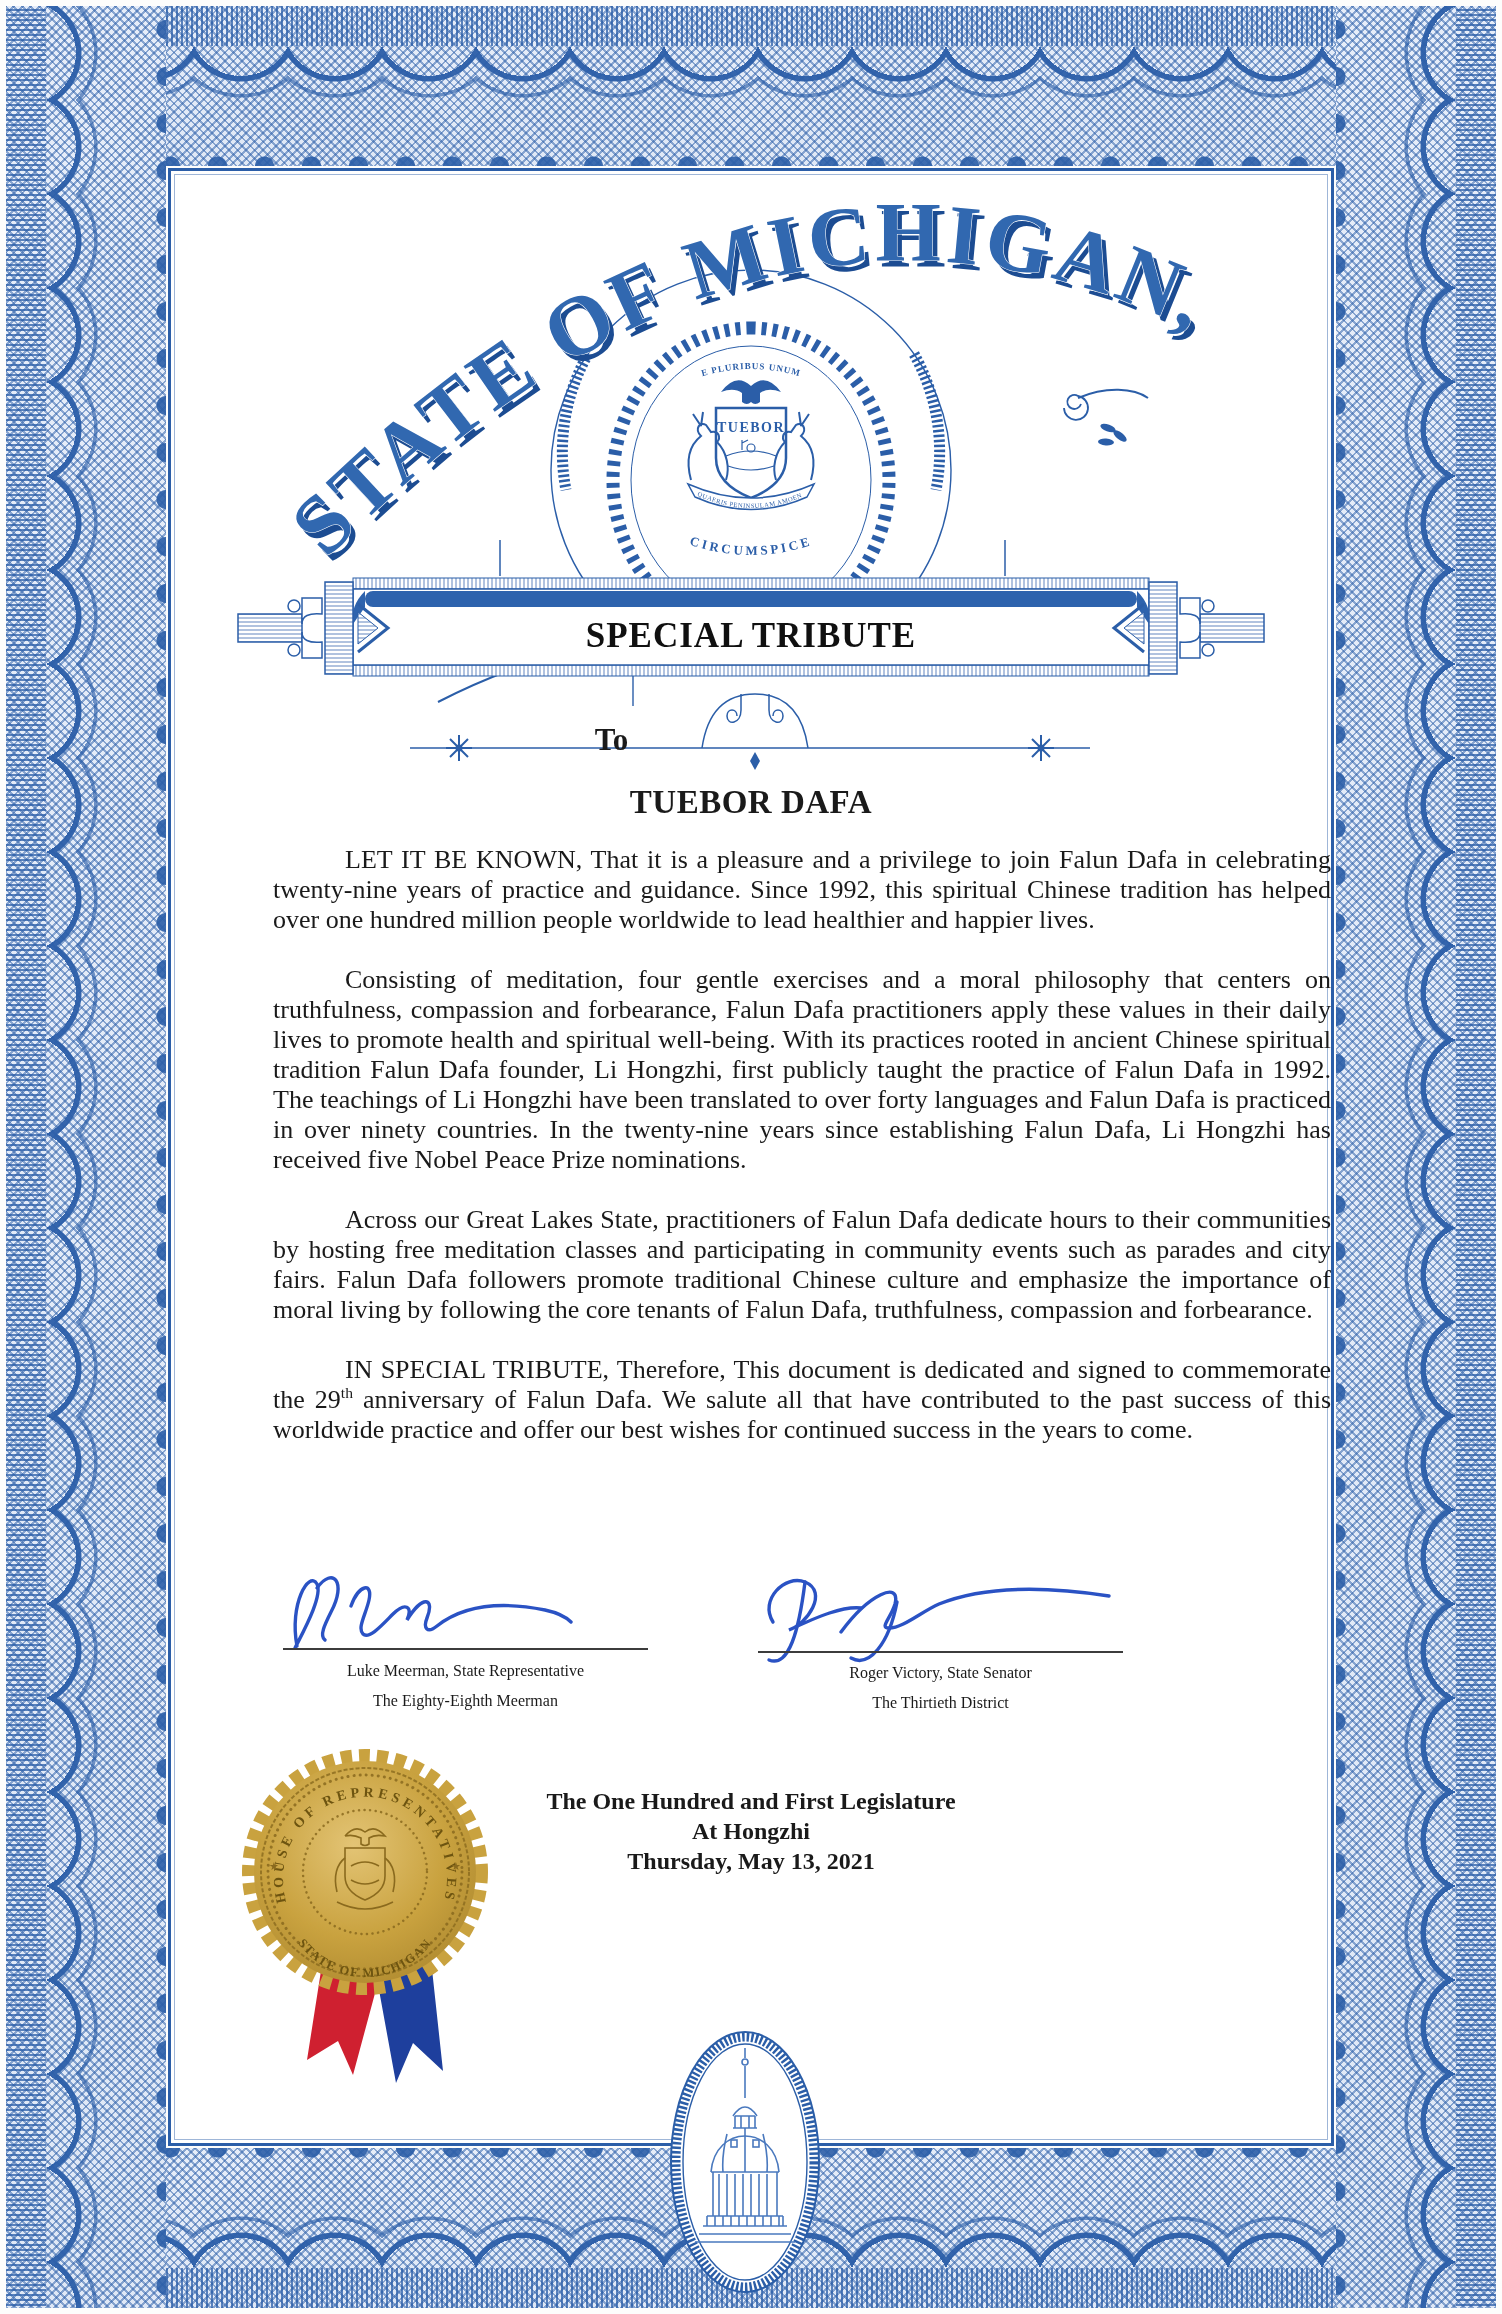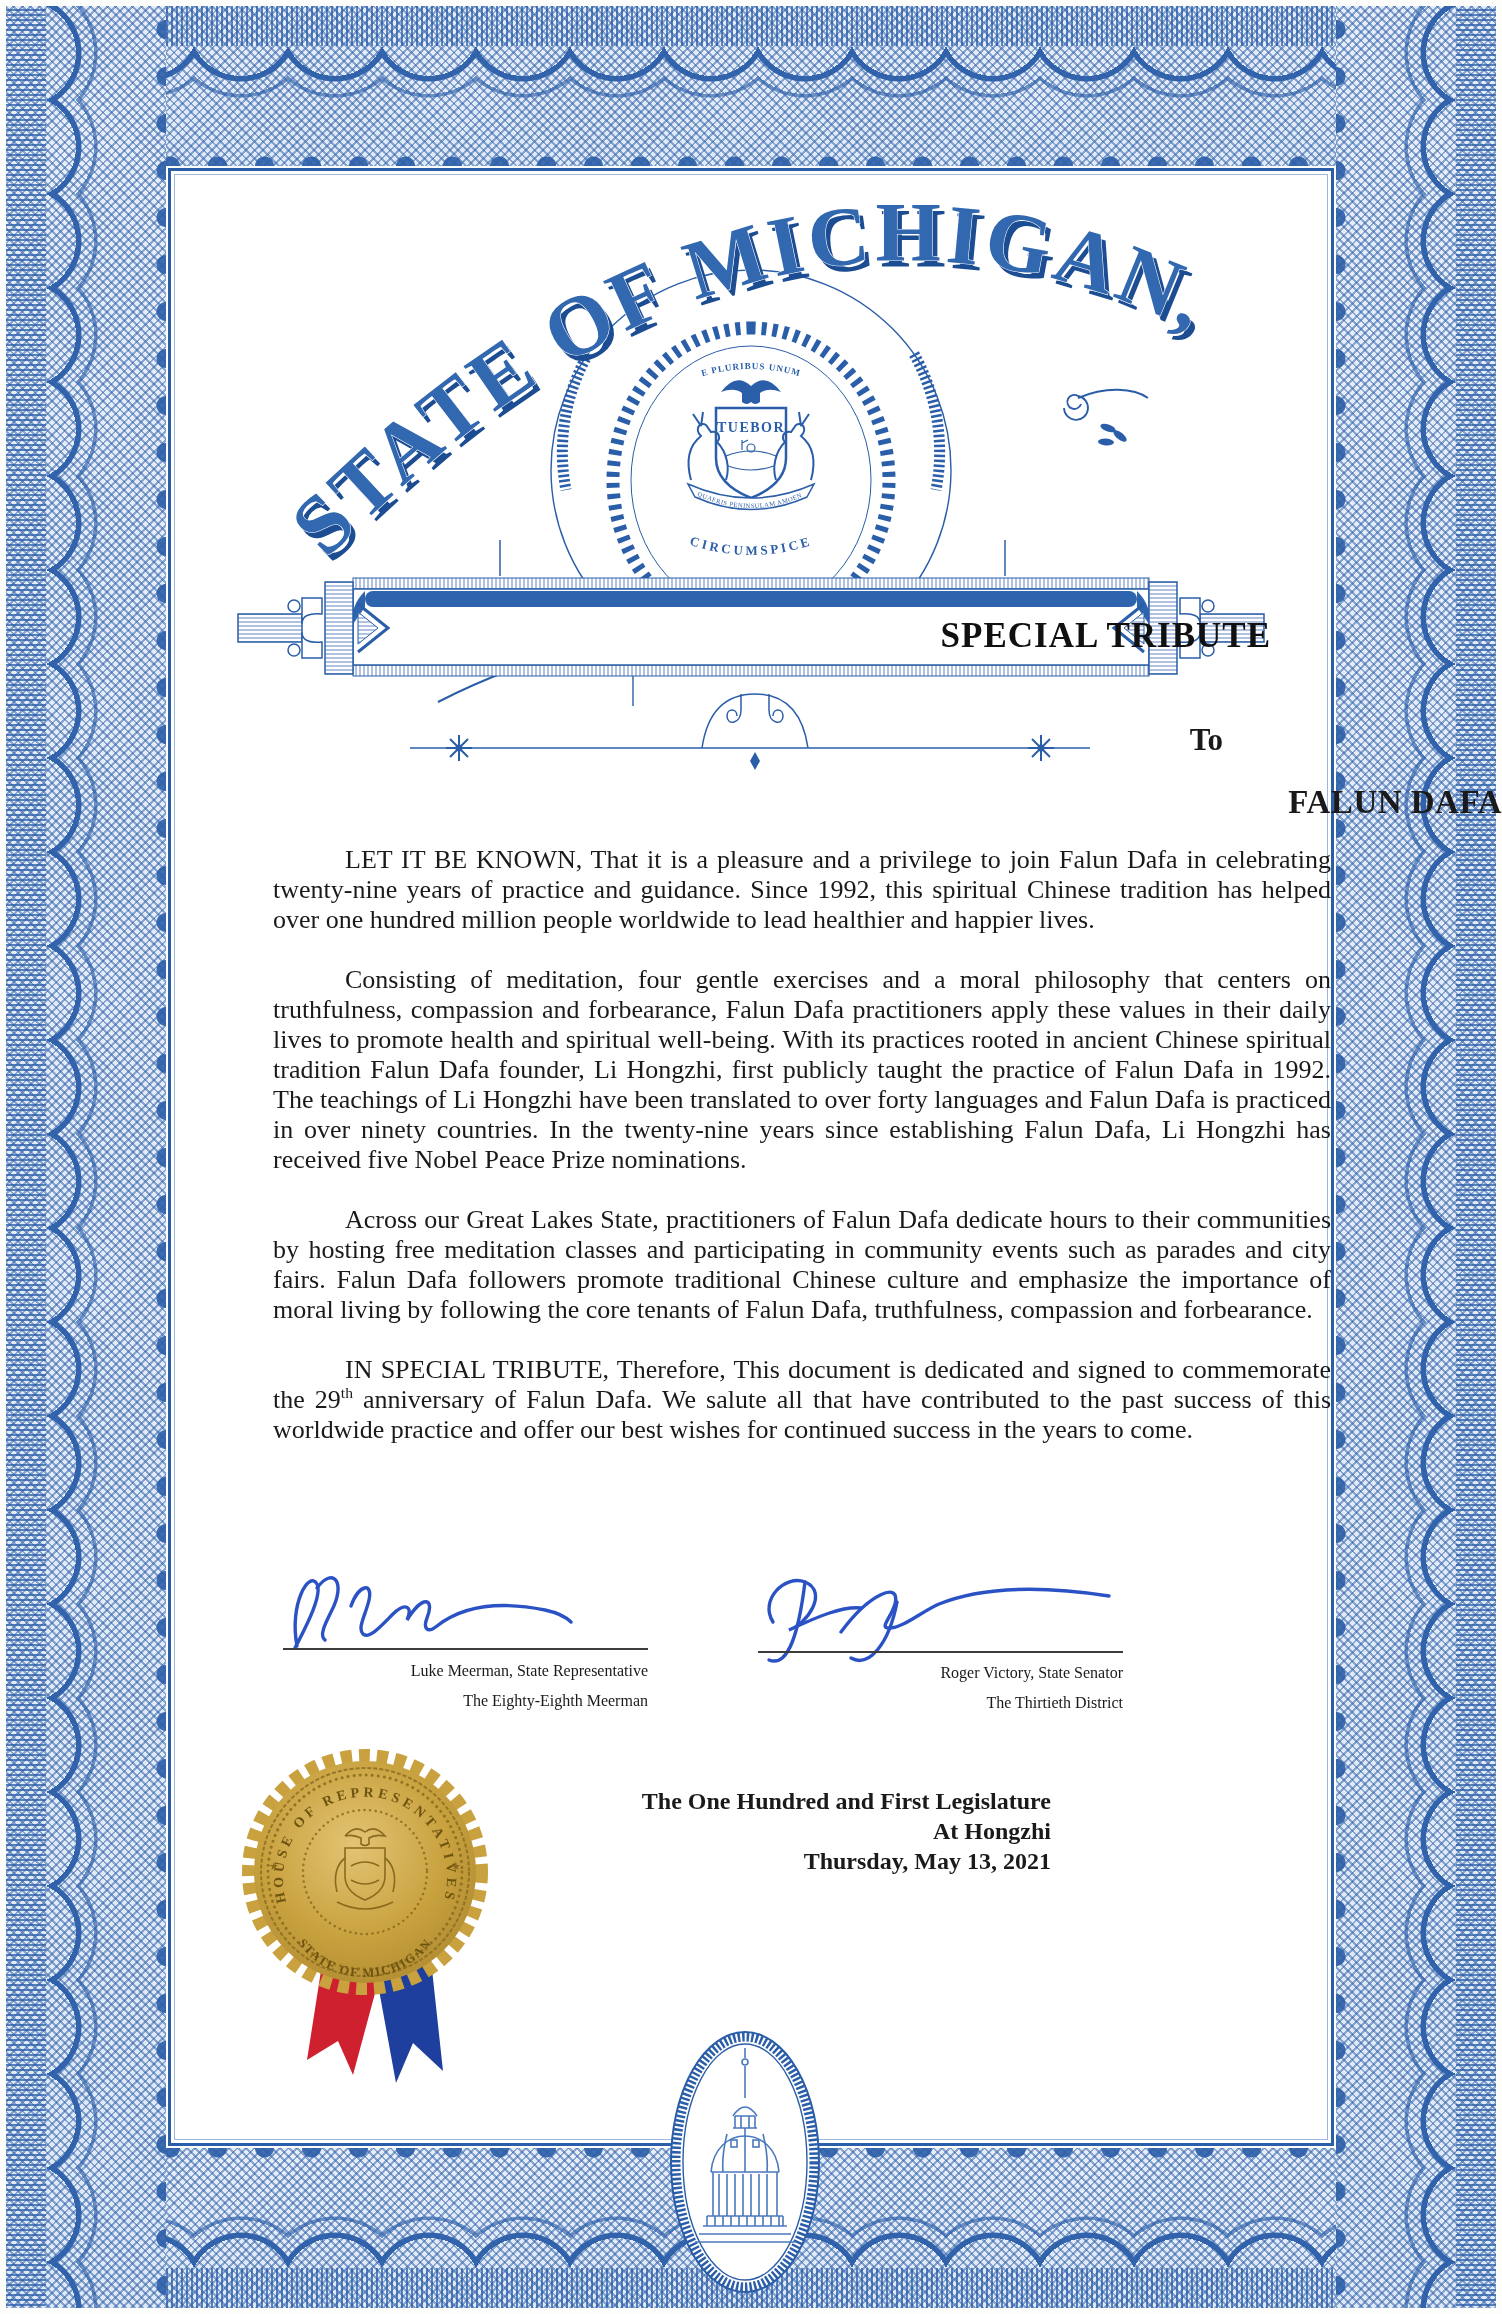--- a/index.html
+++ b/index.html
@@ -51,21 +51,21 @@
       linear-gradient(#e6edf9,#dfe8f6);
     background-size:40px 5px, 150px 94px, 22px 47px, auto, auto, auto;
     background-position:100% 0, -8px 0, 0 0, 0 0, 0 0, 0 0;
     background-repeat:repeat-y, repeat-y, repeat-y, repeat, repeat, repeat;}
 
   .frame{position:absolute;inset:168px;border:3px solid #2b5ea8;z-index:2;
          outline:1px solid rgba(43,94,168,.45);outline-offset:-7px;background:#ffffff;}
 
   .abs{position:absolute;}
   .z3{z-index:3;}
-  .center{text-align:right;}
+  .center{text-align:center;}
 
   
   .to-line{left:0;width:1223px;top:722px;font-size:31px;font-weight:bold;}
   .recipient-line{left:0;width:1502px;top:784px;font-size:33px;font-weight:bold;letter-spacing:.5px;}
   .body-text{left:237px;width:1058px;top:845px;font-size:26px;line-height:30px;text-align:justify;margin-left:36px;}
   .body-text p{margin:0 0 30px 0;text-indent:72px;}
   sup.ord{font-size:60%;vertical-align:super;line-height:0;}
 
   .sig-line{height:2px;background:#3c3c3c;}
   .sig-name{font-size:16px;line-height:30px;}
@@ -213,21 +213,21 @@
         <circle cx="0" cy="0" r="2.5" fill="#2b5ea8"></circle>
       </g>
       <g transform="translate(661,58)" stroke="#2b5ea8" stroke-width="2">
         <path d="M0 -13 V13 M-13 0 H13 M-9 -9 L9 9 M-9 9 L9 -9"></path>
         <circle cx="0" cy="0" r="2.5" fill="#2b5ea8"></circle>
       </g>
     </g>
   </svg>
 
   <div class="abs z3 to-line center">To</div>
-  <div class="abs z3 recipient-line center">FALUN DAFA</div>
+  <div class="abs z3 recipient-line center">TUEBOR DAFA</div>
 
   <div class="abs z3 body-text">
     <p>LET IT BE KNOWN, That it is a pleasure and a privilege to join Falun Dafa in celebrating twenty-nine years of practice and guidance.  Since 1992, this spiritual Chinese tradition has helped over one hundred million people worldwide to lead healthier and happier lives.</p>
     <p>Consisting of meditation, four gentle exercises and a moral philosophy that centers on truthfulness, compassion and forbearance, Falun Dafa practitioners apply these values in their daily lives to promote health and spiritual well-being.  With its practices rooted in ancient Chinese spiritual tradition Falun Dafa founder, Li Hongzhi, first publicly taught the practice of Falun Dafa in 1992.  The teachings of Li Hongzhi have been translated to over forty languages and Falun Dafa is practiced in over ninety countries.  In the twenty-nine years since establishing Falun Dafa, Li Hongzhi has received five Nobel Peace Prize nominations.</p>
     <p>Across our Great Lakes State, practitioners of Falun Dafa dedicate hours to their communities by hosting free meditation classes and participating in community events such as parades and city fairs.  Falun Dafa followers promote traditional Chinese culture and emphasize the importance of moral living by following the core tenants of Falun Dafa, truthfulness, compassion and forbearance.</p>
     <p><span>IN SPECIAL TRIBUTE, Therefore, This document is dedicated and signed to commemorate the 29</span><sup class="ord">th</sup><span> anniversary of Falun Dafa.  We salute all that have contributed to the past success of this worldwide practice and offer our best wishes for continued success in the years to come.</span></p>
   </div>
 
   <svg class="abs z3" style="left:255px;top:1560px;" width="420" height="100" viewBox="0 0 420 100">
     <g stroke="#2a52c4" stroke-width="3.4" fill="none" stroke-linecap="round">

